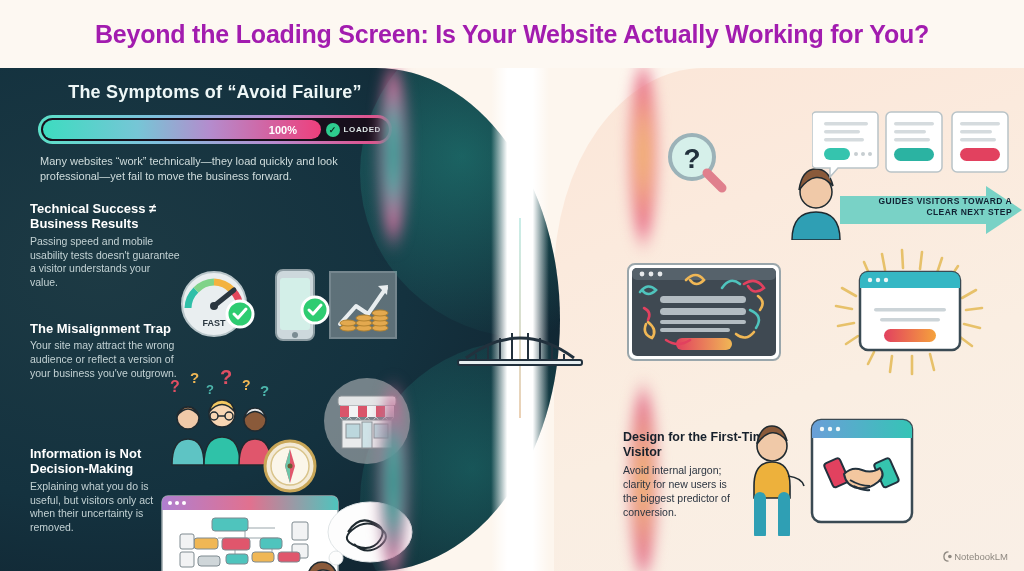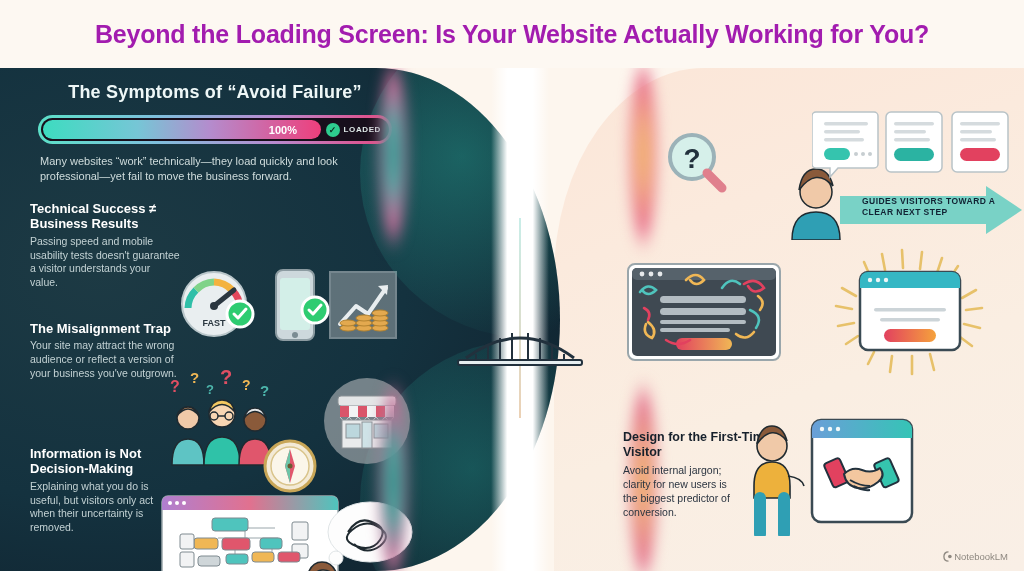--- a/index.html
+++ b/index.html
@@ -116,21 +116,21 @@
   .rp-block{position:absolute;z-index:12;}
   .rp-block h3{margin:0;color:#16202b;font-size:12.5px;font-weight:bold;line-height:1.2;}
   .rp-block p{margin:3px 0 0 0;color:#2a3440;font-size:10.5px;line-height:1.34;}
   .r1{left:623px;top:111px;width:180px;}
   .r1 p{position:absolute;top:83px;left:0;width:152px;}
   .r2{left:623px;top:243px;width:210px;}
   .r2 p{position:absolute;top:123px;left:0;width:190px;}
   .r3{left:623px;top:430px;width:170px;}
   .r3 p{width:110px;}
   .arrow-label{
-    position:absolute;left:862px;top:196px;width:150px;text-align:left;
+    position:absolute;left:862px;top:196px;width:150px;text-align:right;
     color:#123;font-size:8.5px;font-weight:bold;letter-spacing:.45px;line-height:1.3;z-index:14;
   }
   .watermark{
     position:absolute;right:16px;bottom:9px;display:flex;align-items:center;gap:0;
     color:#8e8880;font-size:9.5px;z-index:25;
   }
   svg{display:block;}
   .abs{position:absolute;}
 </style>
 </head>

